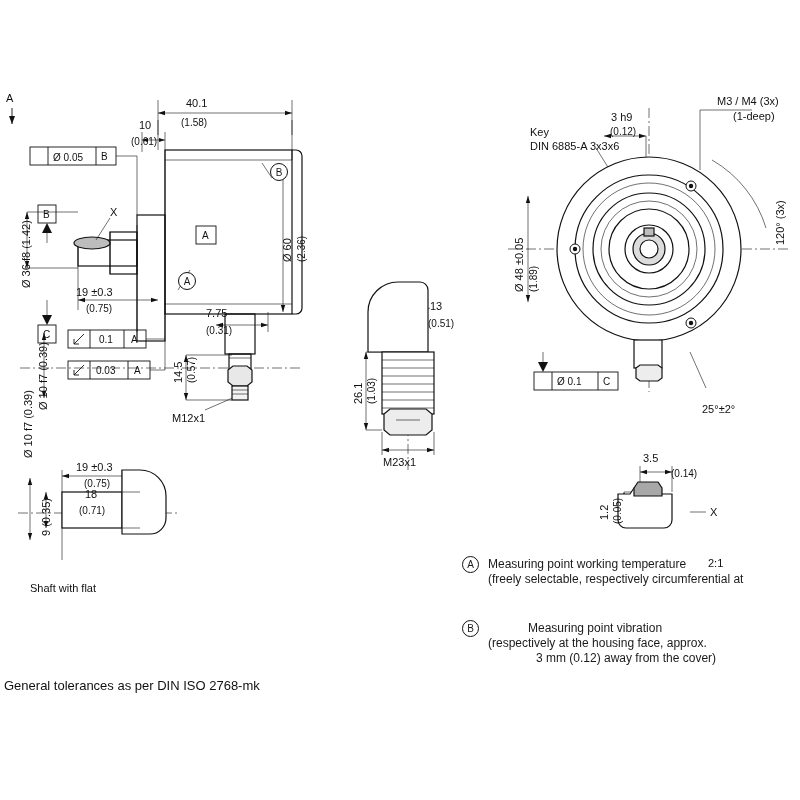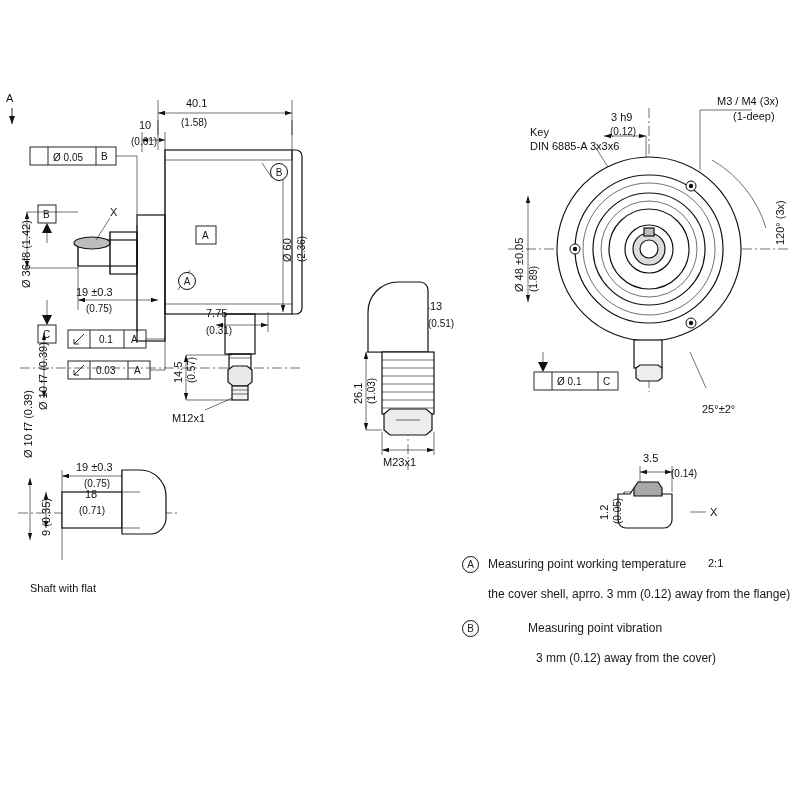--- a/index.html
+++ b/index.html
@@ -416,20 +416,22 @@
 
   <div class="lbl" style="left:643px; top:452px;">3.5</div>
   <div class="lbl small" style="left:671px; top:468px;">(0.14)</div>
   <div class="lbl rot90" style="left:598px; top:520px;">1.2</div>
   <div class="lbl small rot90" style="left:612px; top:524px;">(0.05)</div>
   <div class="lbl" style="left:710px; top:506px;">X</div>
   <div class="lbl" style="left:708px; top:521px;margin-top:36px;">2:1</div>
 
   <div class="circ" style="left:462px; top:556px; width:17px; height:17px; line-height:16px;">A</div>
   <div class="note" style="left:488px; top:557px;">Measuring point working temperature</div>
-  <div class="note" style="left:488px; top:587px;">the cover shell, aprro. 3 mm (0.12) away from the flange)</div>
+  <div class="note" style="left:488px; top:572px;">(freely selectable, respectively circumferential at</div>
 
   <div class="circ" style="left:462px; top:620px; width:17px; height:17px; line-height:16px;">B</div>
   <div class="note" style="left:488px; top:621px;padding-left:40px;">Measuring point vibration</div>
+  <div class="note" style="left:488px; top:636px;">(respectively at the housing face, approx.</div>
   <div class="note" style="left:488px; top:651px;margin-left:48px;">3 mm (0.12) away from the cover)</div>
 
+  <div class="general">General tolerances as per DIN ISO 2768-mk</div>
 
 </div>
 
 </body></html>

